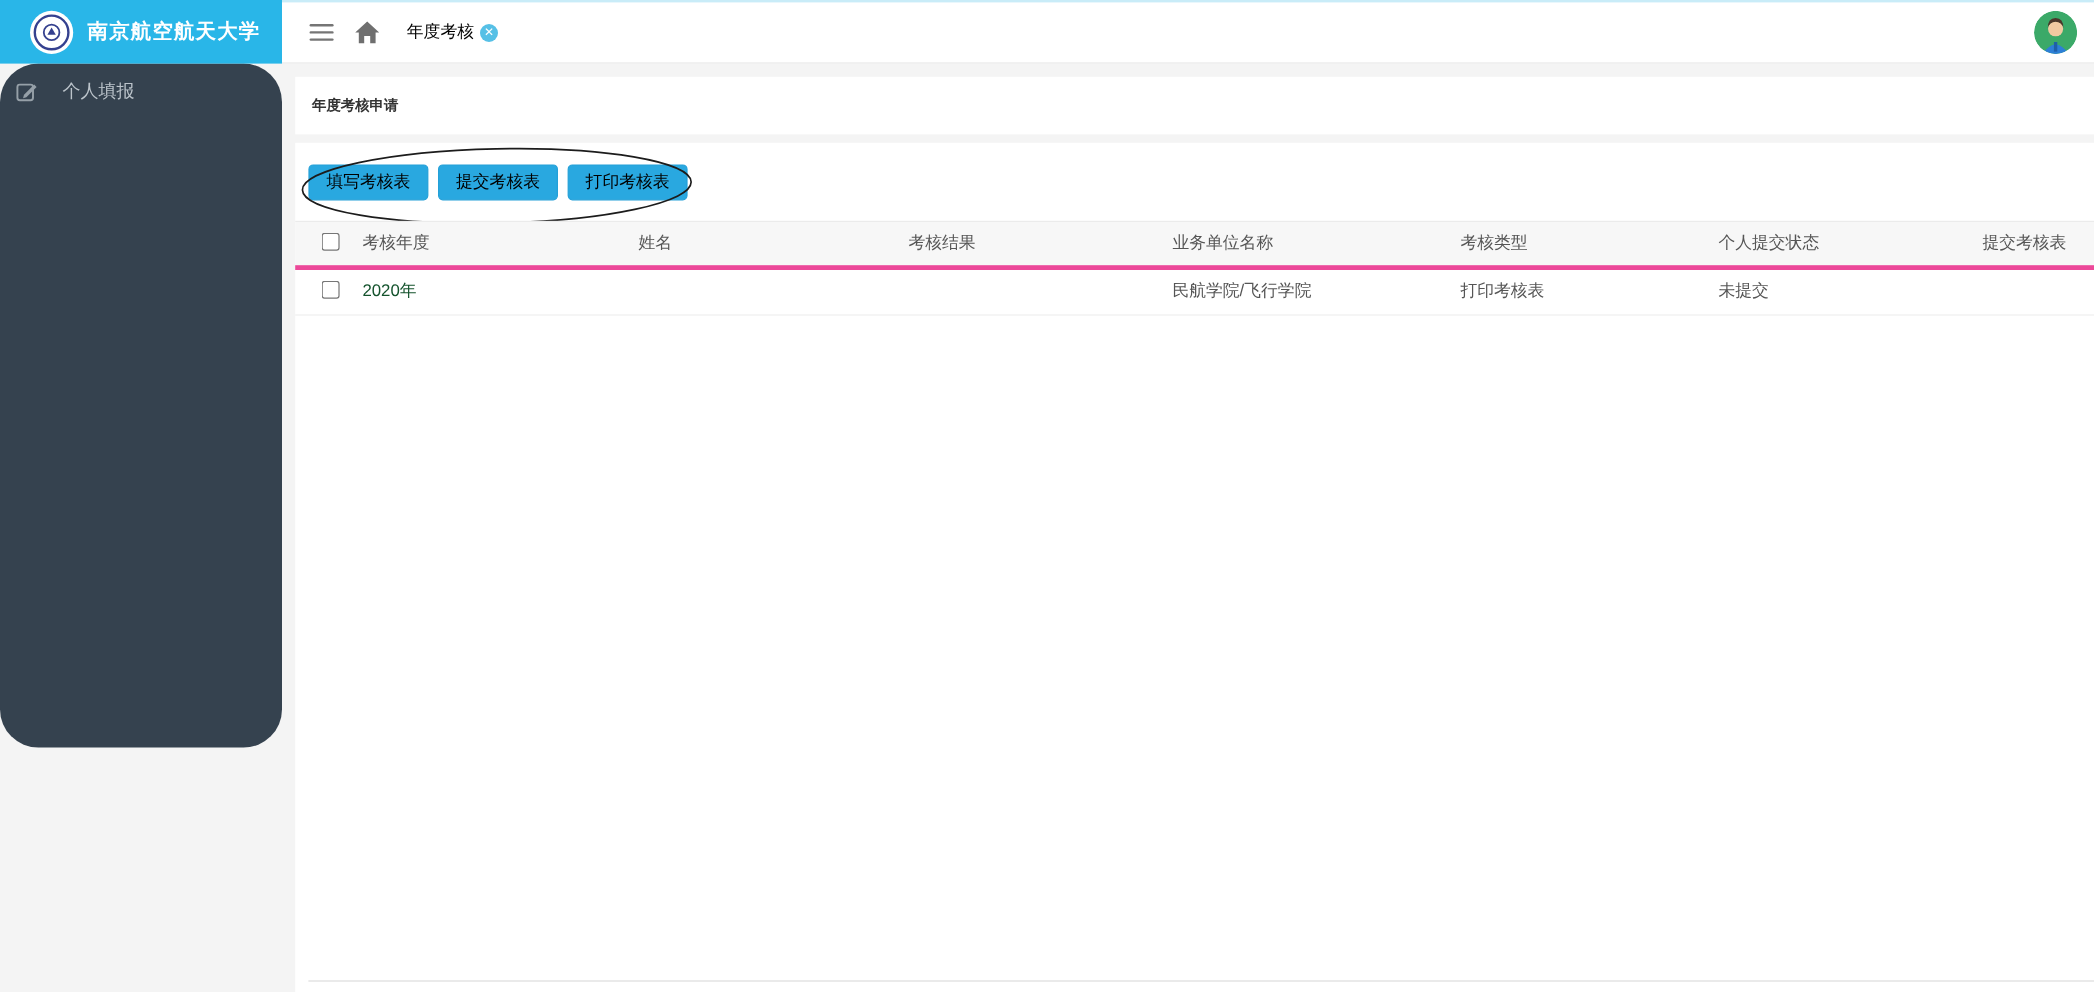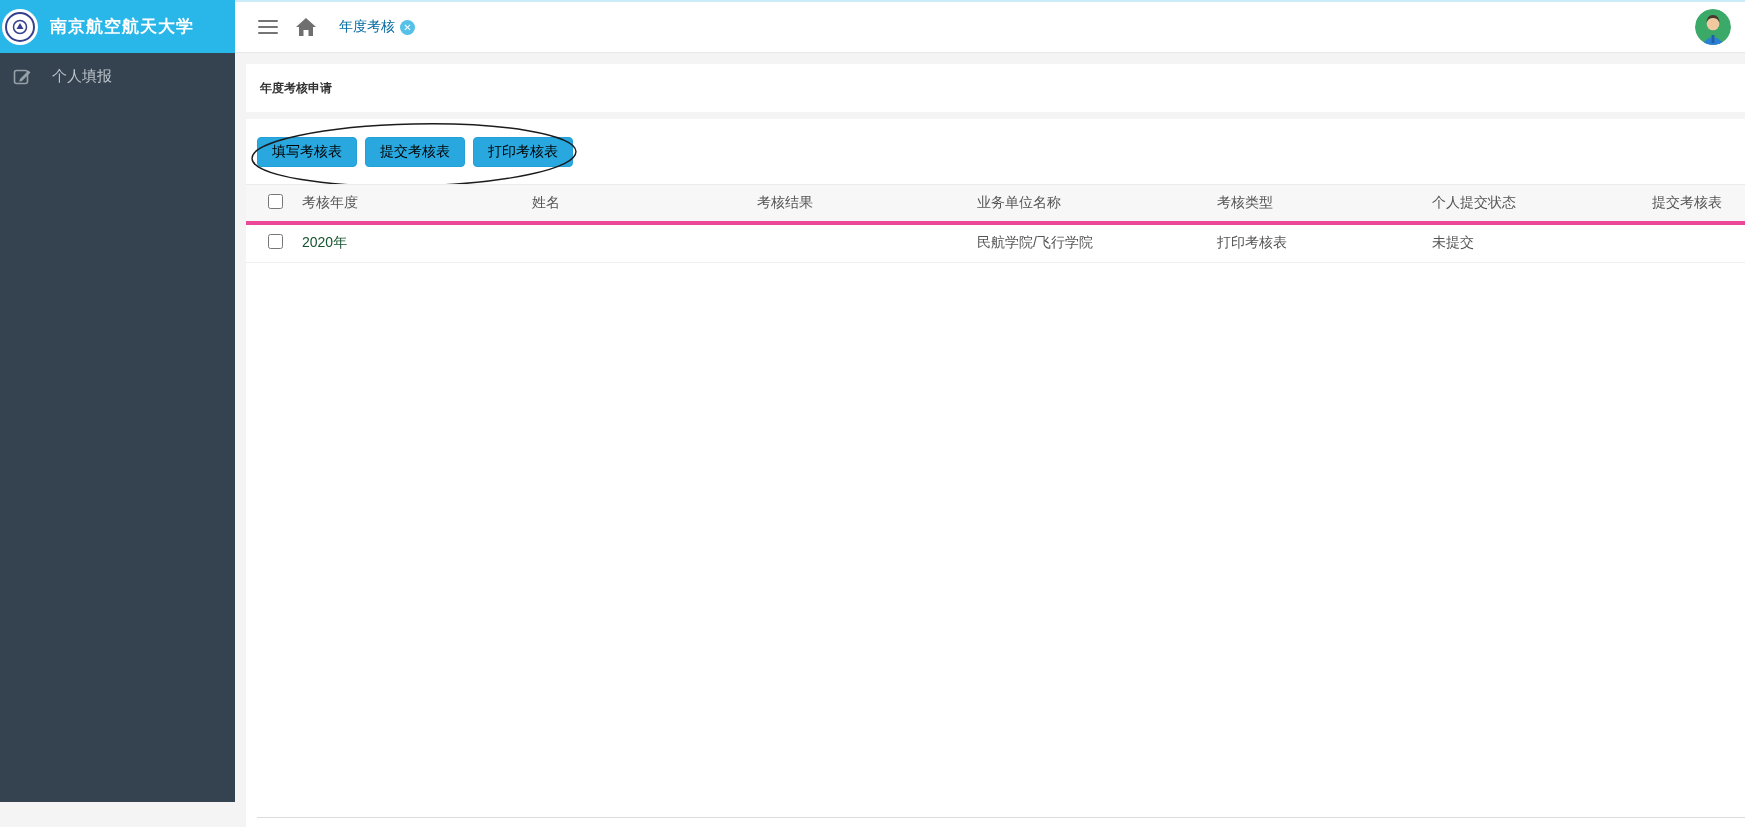--- a/index.html
+++ b/index.html
@@ -3,39 +3,39 @@
 <meta charset="utf-8">
 <style>
   * { margin:0; padding:0; box-sizing:border-box; }
   html,body { width:1745px; height:827px; overflow:hidden; background:#fff;
               font-family:"Liberation Sans","DejaVu Sans",sans-serif; }
   .app { position:relative; width:1745px; height:827px; background:#f4f4f4; }
 
   
   .brand-header { position:absolute; left:0; top:0; width:235px; height:53px;
                   background:#29b6e8; display:flex; align-items:center; gap:10px;
-                  padding-left:0; z-index:3; }
+                  padding-left:23px; z-index:3; }
   .brand-title { color:#fff; font-size:17px; font-weight:600; letter-spacing:1px; }
 
   
-  .sidebar { position:absolute; left:0; top:53px; width:235px; height:749px;
-             background:#35424f; z-index:2; }
+  .sidebar { position:absolute; left:0; top:53px; width:235px; height:570px;
+             background:#35424f; z-index:2;border-radius:32px; }
   .side-item { display:flex; align-items:center; gap:20px; height:46px;
                padding-left:13px; cursor:pointer; }
   .side-item-label { color:#bcc4cb; font-size:15px; }
 
   
   .topbar { position:absolute; left:235px; top:0; width:1510px; height:53px;
             background:#fff; border-top:2px solid #c9ecf8; border-bottom:1px solid #e8e8e8;
             display:flex; align-items:center; z-index:3; }
   .hamburger { width:20px; margin-left:23px; cursor:pointer; }
   .hamburger span { display:block; height:2.5px; background:#757575; margin:3.5px 0; border-radius:1px; }
   .home-btn { margin-left:17px; cursor:pointer; display:flex; align-items:center; }
   .tab { margin-left:22px; display:flex; align-items:center; gap:5px; cursor:pointer; }
-  .tab-label { color:#0369a1; font-size:14px; }
+  .tab-label { color:#000000; font-size:14px; }
   .tab-close { width:15px; height:15px; border-radius:50%; background:#56c0e6; color:#fff;
                font-size:10px; line-height:15px; text-align:center; cursor:pointer; }
   .avatar { position:absolute; right:14px; top:7px; width:36px; height:36px; border-radius:50%;
             overflow:hidden; cursor:pointer; }
 
   
   .main { position:absolute; left:235px; top:53px; width:1510px; height:774px; background:#f4f4f4; }
   .title-card { position:absolute; left:11px; top:11px; right:0; height:48px; background:#fff;
                 display:flex; align-items:center; padding-left:14px; }
   .page-title { font-size:12px; font-weight:bold; color:#333; }

